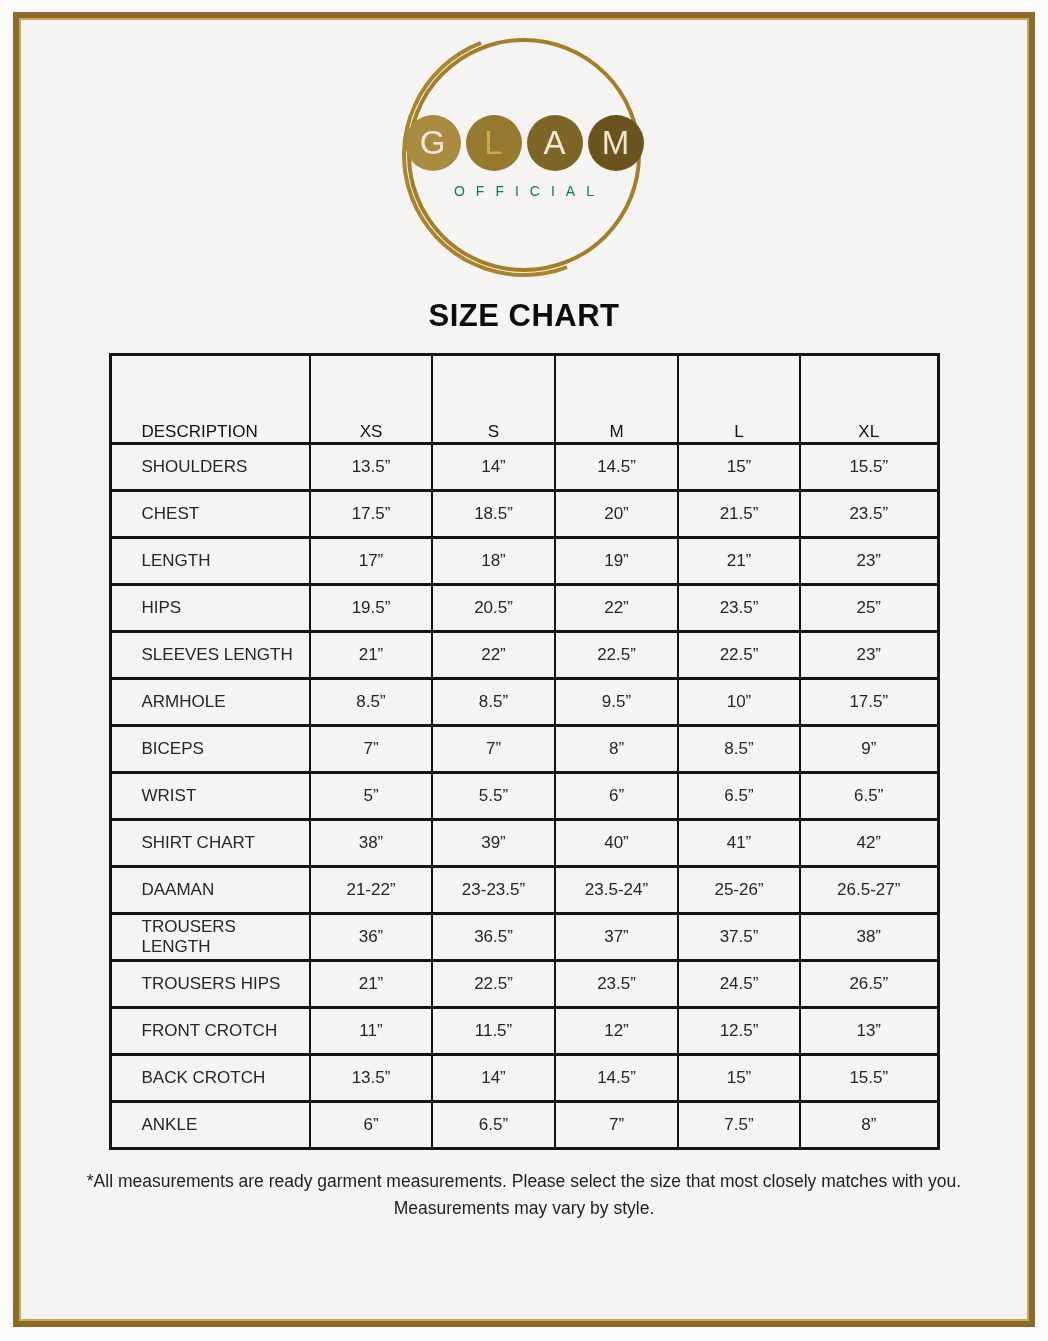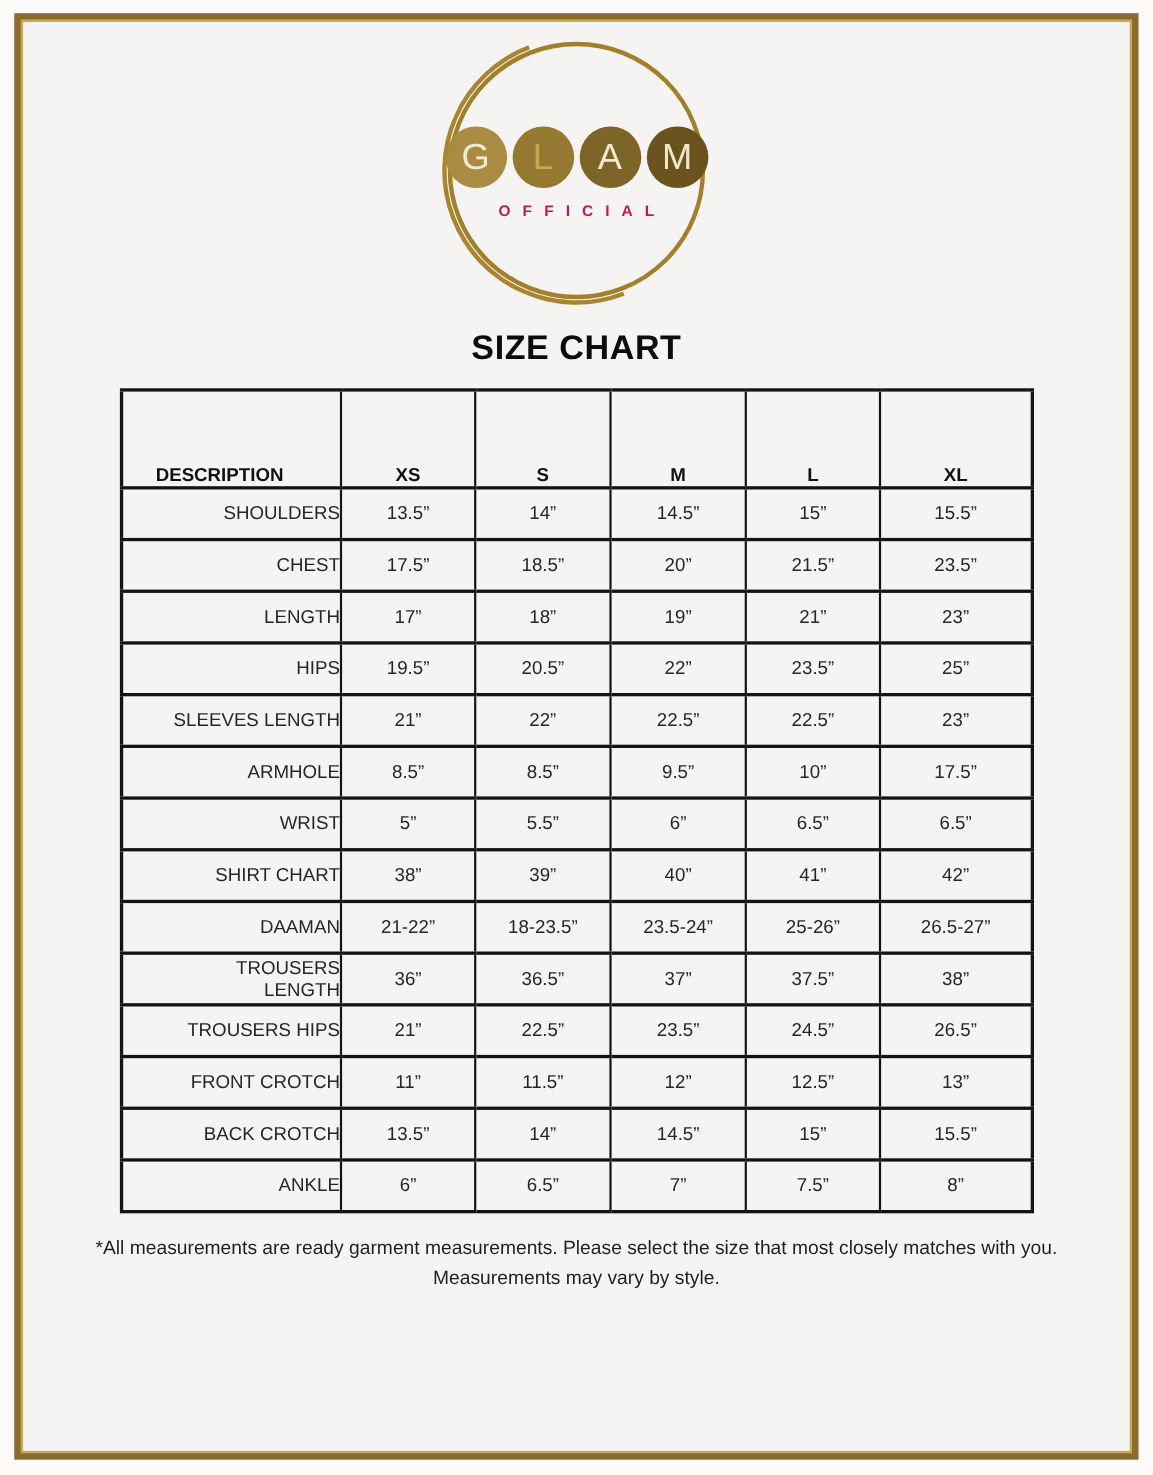--- a/index.html
+++ b/index.html
@@ -35,21 +35,21 @@
     transform:rotate(24deg);
   }
   .logo-letters{display:flex;gap:5px;margin-top:4px;}
   .logo-circle{
     width:56px;height:56px;border-radius:50%;
     display:flex;align-items:center;justify-content:center;
     font-size:33px;font-weight:400;
   }
   .logo-subtitle{
     margin-top:12px;
-    color:#be185d;font-size:14px;font-weight:bold;
+    color:#0f766e;font-size:14px;font-weight:normal;
     letter-spacing:11px;text-indent:11px;
   }
 
   
   .page-title{
     text-align:center;margin-top:26px;
     font-size:31px;font-weight:bold;color:#0c0c0c;letter-spacing:0.5px;
   }
 
   
@@ -60,25 +60,25 @@
   }
   .size-chart th,.size-chart td{
     border:2px solid #141414;
     border-top-width:3px;border-bottom-width:3px;
     font-size:17px;color:#262626;
     text-align:center;vertical-align:middle;
     padding:0;
   }
   .size-chart th{
     height:86px;vertical-align:bottom;
-    font-weight:bold;color:#111;margin-top:24px;
+    font-weight:normal;color:#111;margin-top:24px;
   }
   .size-chart th.desc{text-align:left;padding-left:30px;}
   .size-chart td{height:44px;}
-  .size-chart td.label{text-align:right;padding-left:30px;margin-left:40px;}
+  .size-chart td.label{text-align:left;padding-left:30px;margin-left:40px;}
 
   
   .footnote{
     margin:18px auto 0;width:880px;
     text-align:center;font-size:17.5px;color:#1f1f1f;line-height:1.55;
   }
 </style>
 </head>
 <body>
 
@@ -161,39 +161,47 @@
           </tr>
           <tr>
             <td class="label">ARMHOLE</td>
             <td class="value">8.5”</td>
             <td class="value">8.5”</td>
             <td class="value">9.5”</td>
             <td class="value">10”</td>
             <td class="value">17.5”</td>
           </tr>
           <tr>
+            <td class="label">BICEPS</td>
+            <td class="value">7”</td>
+            <td class="value">7”</td>
+            <td class="value">8”</td>
+            <td class="value">8.5”</td>
+            <td class="value">9”</td>
+          </tr>
+          <tr>
             <td class="label">WRIST</td>
             <td class="value">5”</td>
             <td class="value">5.5”</td>
             <td class="value">6”</td>
             <td class="value">6.5”</td>
             <td class="value">6.5”</td>
           </tr>
           <tr>
             <td class="label">SHIRT CHART</td>
             <td class="value">38”</td>
             <td class="value">39”</td>
             <td class="value">40”</td>
             <td class="value">41”</td>
             <td class="value">42”</td>
           </tr>
           <tr>
             <td class="label">DAAMAN</td>
             <td class="value">21-22”</td>
-            <td class="value">18-23.5”</td>
+            <td class="value">23-23.5”</td>
             <td class="value">23.5-24”</td>
             <td class="value">25-26”</td>
             <td class="value">26.5-27”</td>
           </tr>
           <tr>
             <td class="label">TROUSERS LENGTH</td>
             <td class="value">36”</td>
             <td class="value">36.5”</td>
             <td class="value">37”</td>
             <td class="value">37.5”</td>

